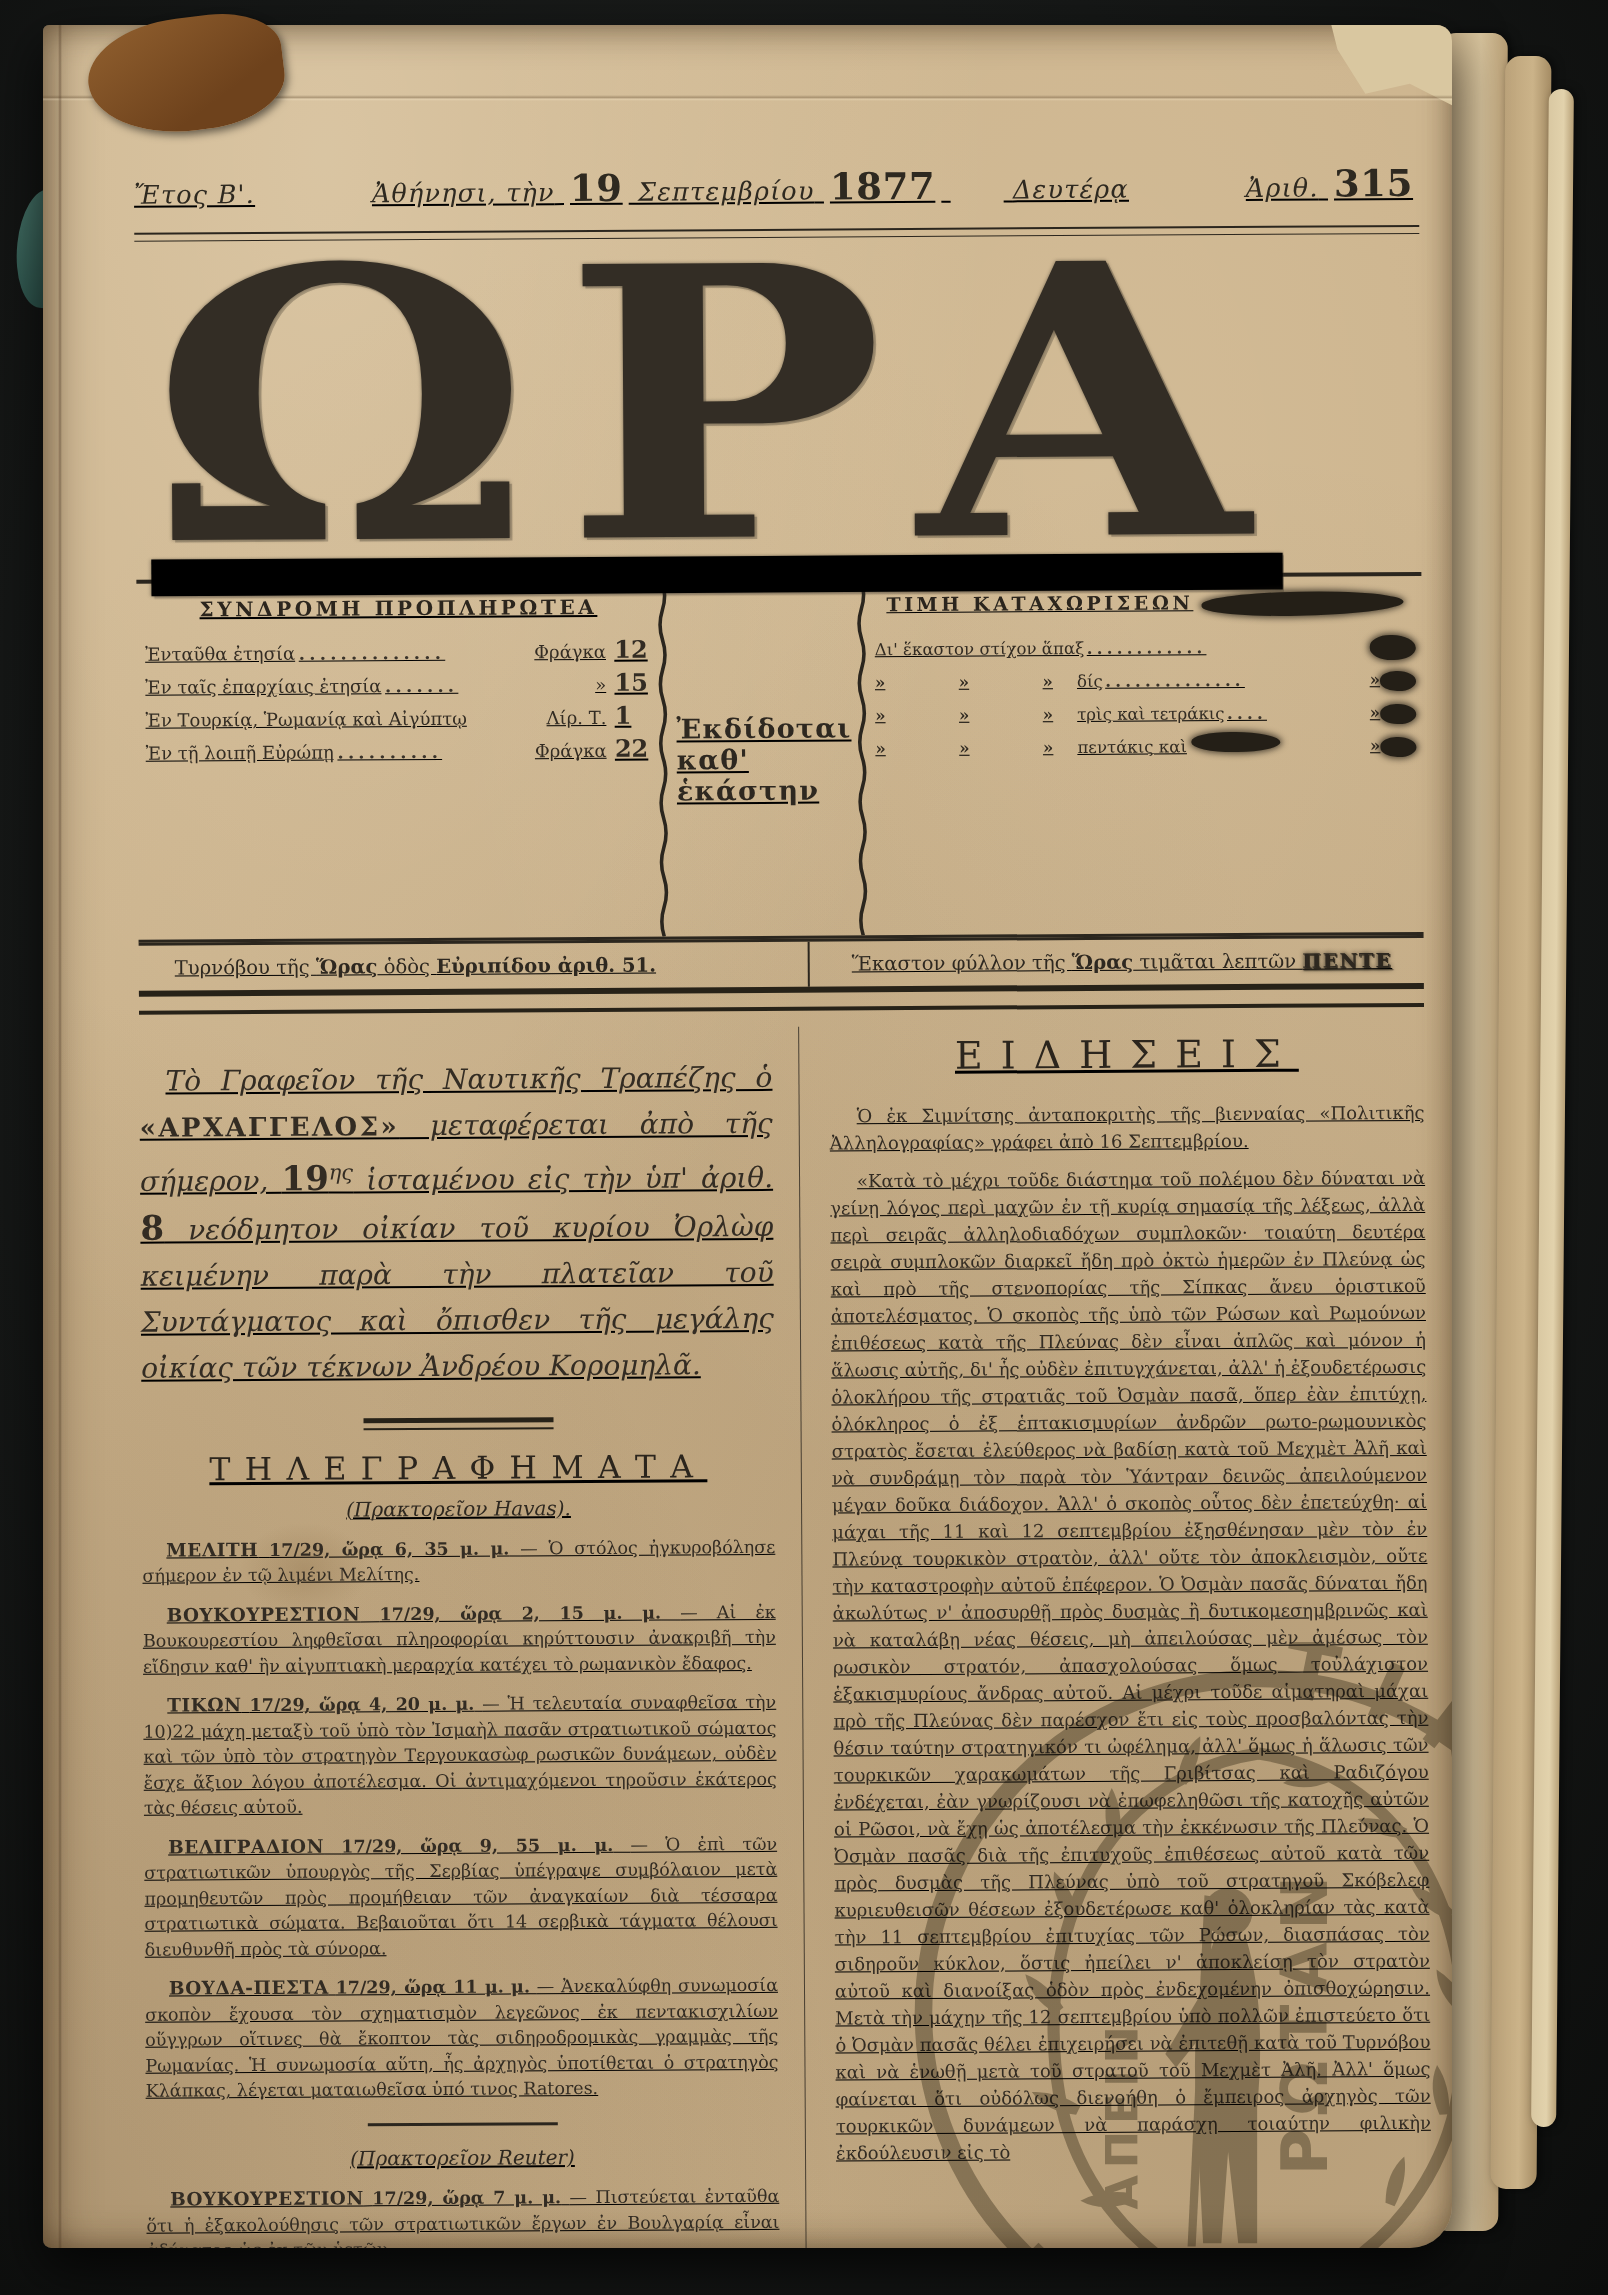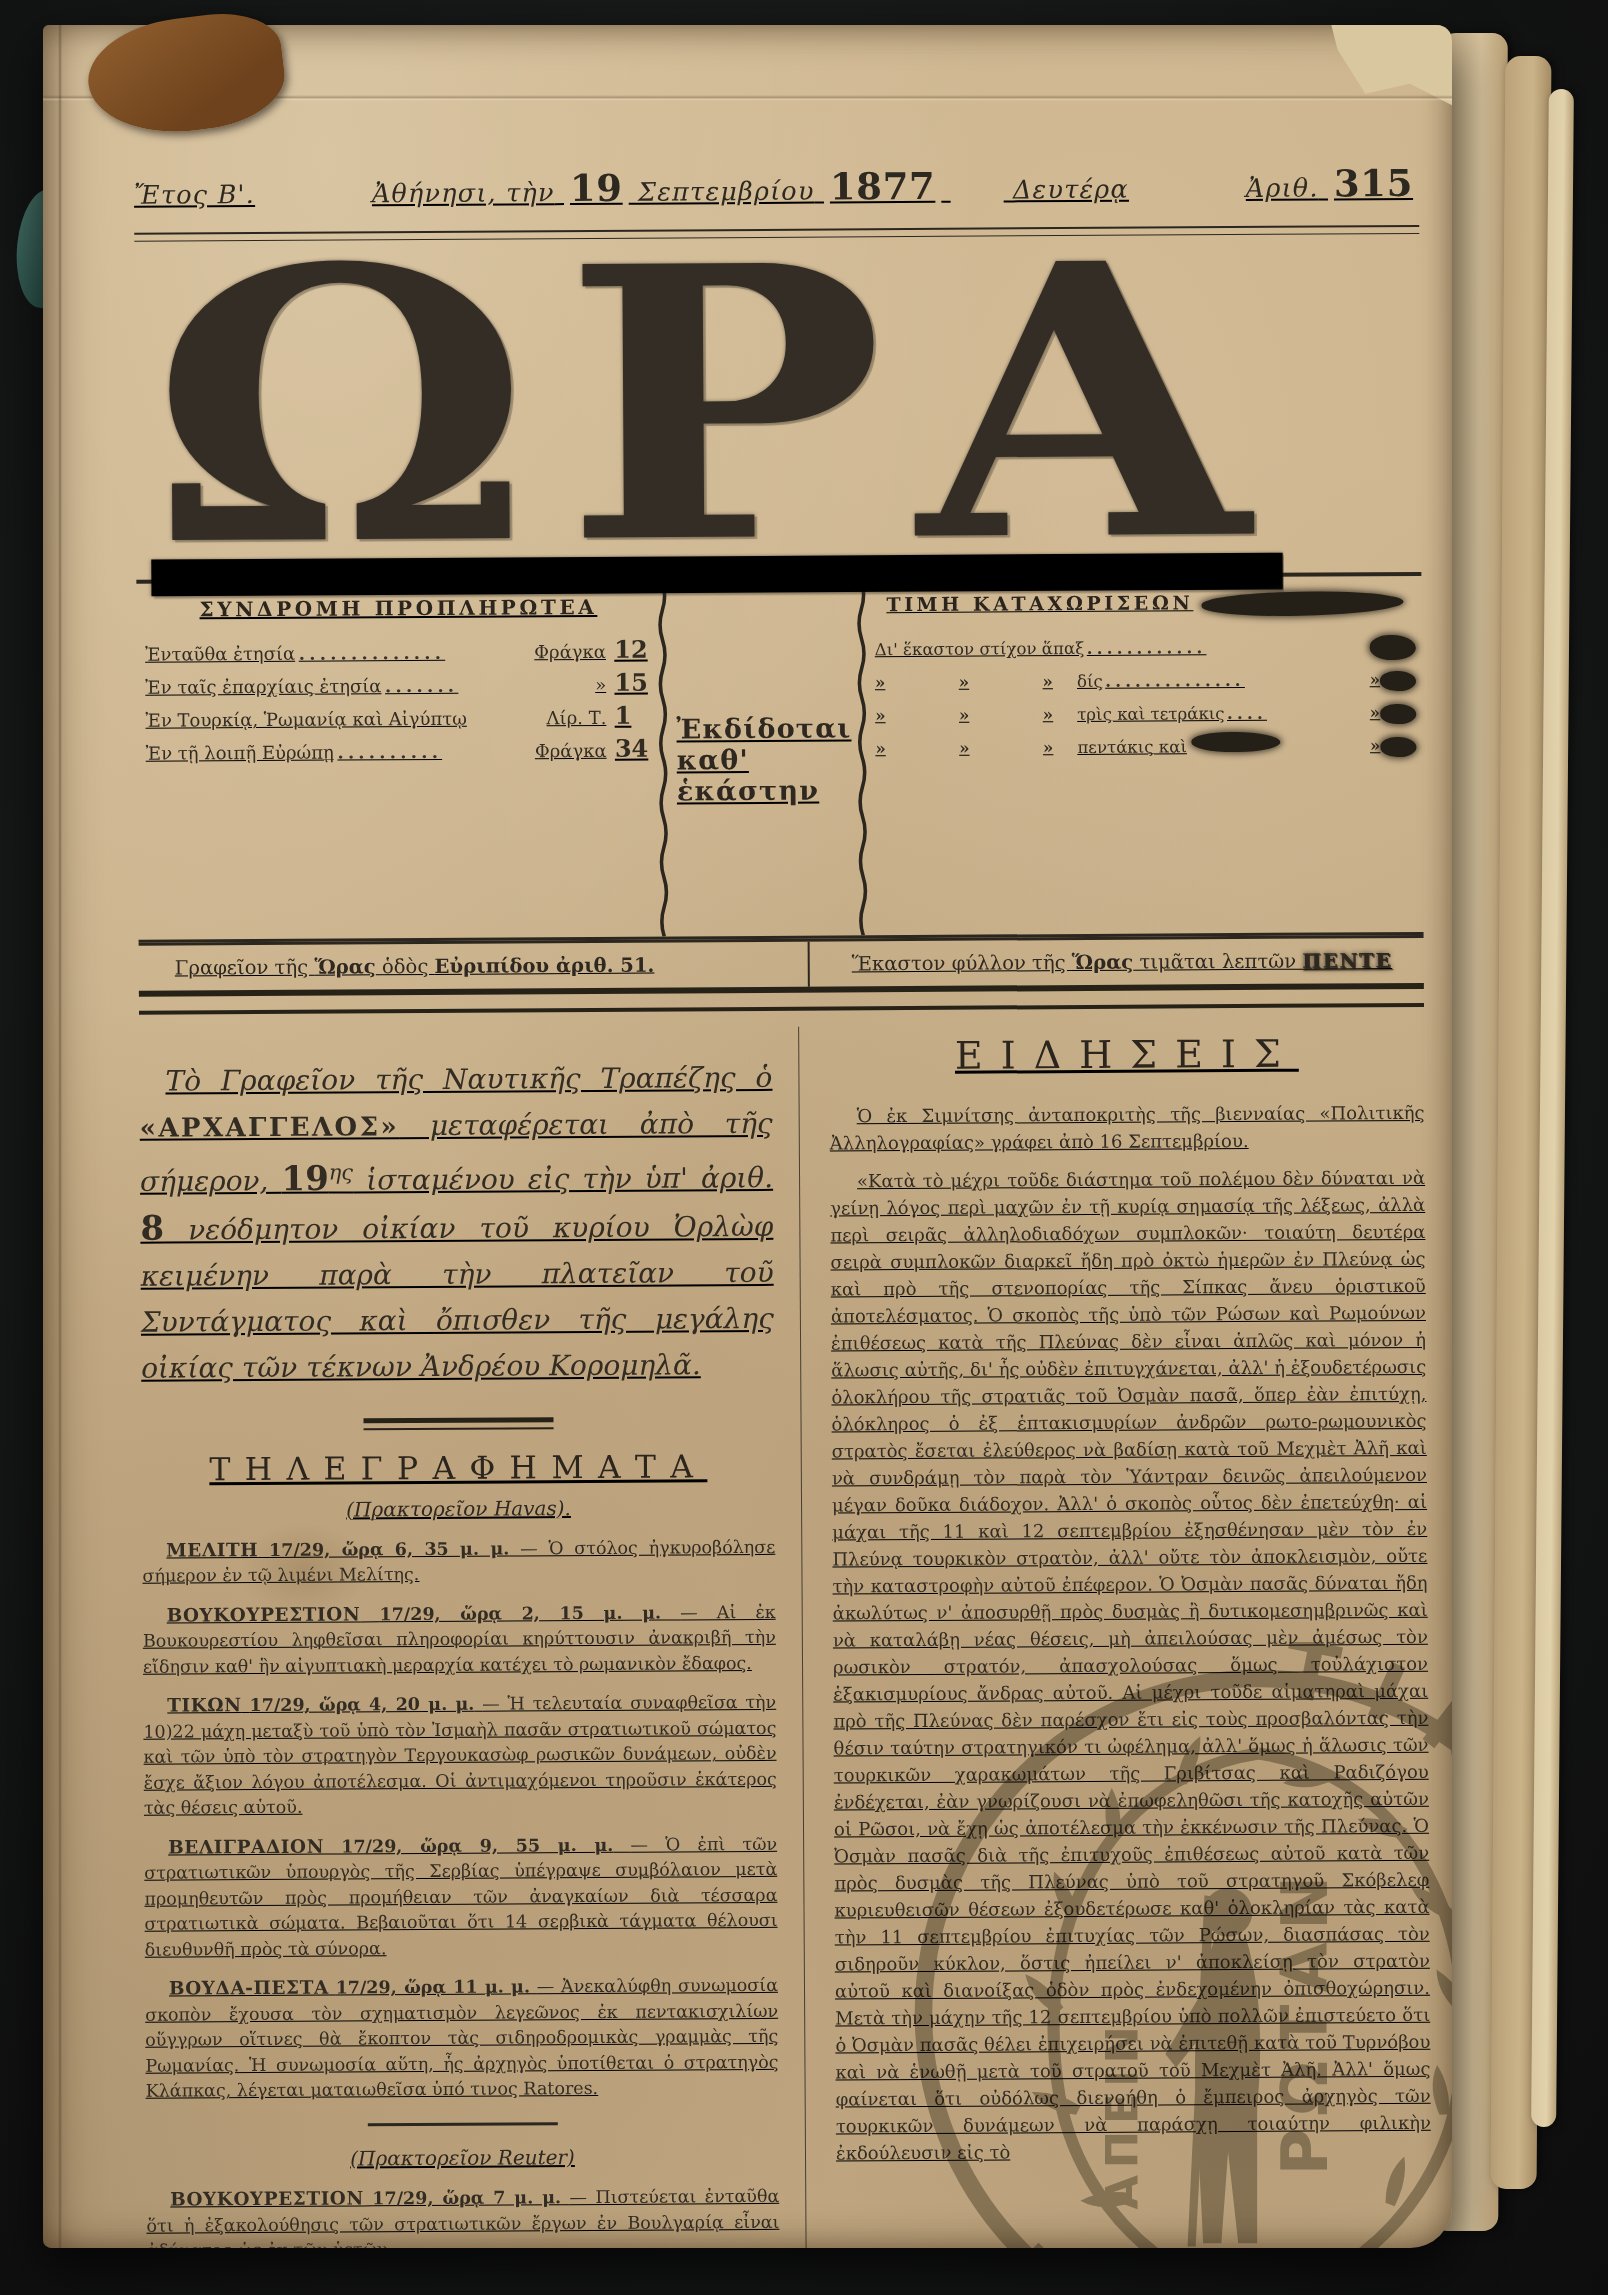--- a/index.html
+++ b/index.html
@@ -174,21 +174,21 @@
         <div class="sub-row">
           <span class="lbl">Ἐν Τουρκίᾳ, Ῥωμανίᾳ καὶ Αἰγύπτῳ</span>
           <span class="dots"></span>
           <span class="unit">Λίρ. Τ.</span>
           <span class="val">1</span>
         </div>
         <div class="sub-row">
           <span class="lbl">Ἐν τῇ λοιπῇ Εὐρώπῃ</span>
           <span class="dots">..........</span>
           <span class="unit">Φράγκα</span>
-          <span class="val">34</span>
+          <span class="val">22</span>
         </div>
       </div>
 
       <svg class="wavy" viewBox="0 0 16 600" preserveAspectRatio="none">
         <path d="M8 0 Q16 25 8 50 Q0 75 8 100 Q16 125 8 150 Q0 175 8 200 Q16 225 8 250 Q0 275 8 300 Q16 325 8 350 Q0 375 8 400 Q16 425 8 450 Q0 475 8 500 Q16 525 8 550 Q0 575 8 600" stroke="#2b261e" stroke-width="6" fill="none"></path>
       </svg>
 
       <div class="hb-cell hb-issued">
         <span class="issued-text">Ἐκδίδοται καθ' ἑκάστην</span>
       </div>
@@ -235,21 +235,21 @@
           <span class="lbl">πεντάκις καὶ</span>
           <span class="smudge sm-word"></span>
           <span class="dots"></span>
           <span class="ad-val"><span class="b">»</span><span class="smudge sm-val2"></span></span>
         </div>
       </div>
     </div>
 
     <div class="office-row">
       <div class="office-left">
-        <span>Γραφεῖον τῆς </span><span class="b">Ὥρας</span><span> ὁδὸς </span><span class="b">Εὐριπίδου ἀριθ. 51.</span>
+        <span>Τυρνόβου τῆς </span><span class="b">Ὥρας</span><span> ὁδὸς </span><span class="b">Εὐριπίδου ἀριθ. 51.</span>
       </div>
       <div class="office-right">
         <span>Ἕκαστον φύλλον τῆς </span><span class="b">Ὥρας</span><span> τιμᾶται λεπτῶν </span><span class="smeared">ΠΕΝΤΕ</span>
       </div>
     </div>
     <div class="rule-heavy"></div>
 
     <div class="columns">
 
       <div class="col-left">

